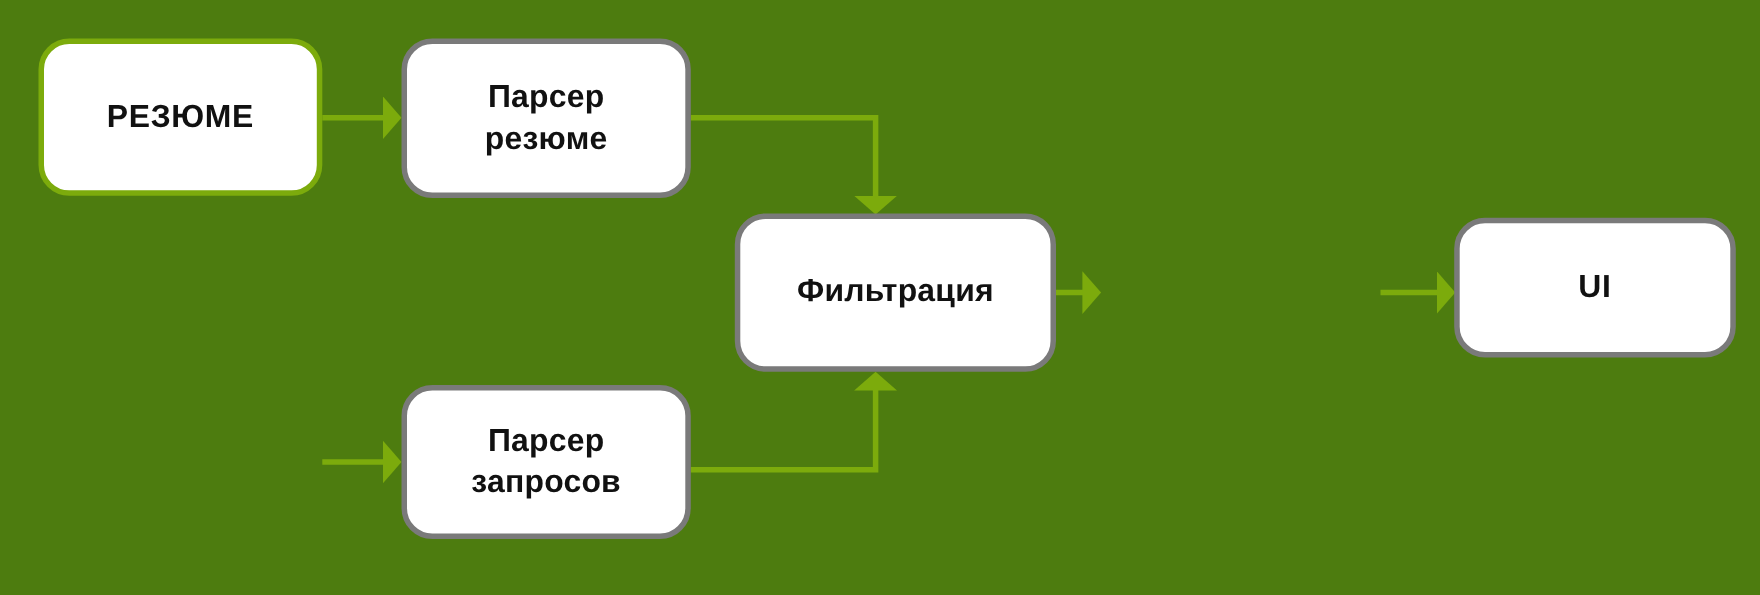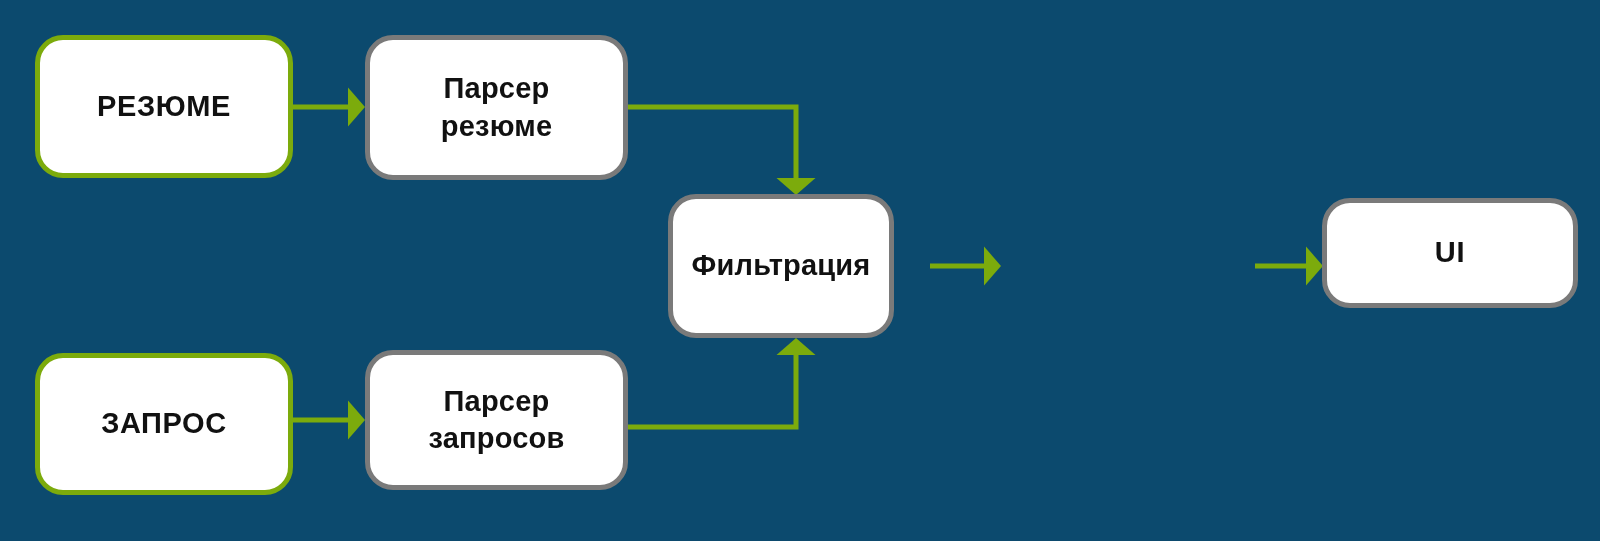--- a/index.html
+++ b/index.html
@@ -7,21 +7,21 @@
     padding: 0;
     background: #ffffff;
   }
   body {
     font-family: "Liberation Sans", sans-serif;
   }
   #canvas {
     position: relative;
     width: 1600px;
     height: 541px;
-    background: #0c4a6e;
+    background: #4d7c0f;
     overflow: hidden;
   }
   #edges {
     position: absolute;
     left: 0;
     top: 0;
     width: 1600px;
     height: 541px;
     pointer-events: none;
   }
@@ -59,23 +59,23 @@
   .label-ui {
     font-size: 29px;
     letter-spacing: 0.8px;
   }
 
   
   #node-resume    { left: 35px;   top: 35px;  width: 258px; height: 143px; }
   #node-parser-resume { left: 365px; top: 35px;  width: 263px; height: 145px; }
   #node-query     { left: 35px;   top: 353px; width: 258px; height: 142px; }
   #node-parser-query  { left: 365px; top: 350px; width: 263px; height: 140px; }
-  #node-filtering { left: 668px;  top: 194px; width: 226px; height: 144px; }
+  #node-filtering { left: 668px;  top: 194px; width: 292px; height: 144px; }
   #node-scoring   { left: 1000px; top: 196px; width: 255px; height: 142px; }
-  #node-ui        { left: 1322px; top: 198px; width: 256px; height: 110px; }
+  #node-ui        { left: 1322px; top: 198px; width: 256px; height: 127px; }
 </style>
 </head>
 <body>
 
 <div id="canvas">
 
   <svg id="edges" viewBox="0 0 1600 541" xmlns="http://www.w3.org/2000/svg">
     <defs>
       <marker id="arrow-r" markerWidth="9" markerHeight="9" refX="1.0" refY="4.5" orient="auto" markerUnits="strokeWidth">
         <path d="M 0 0.6 L 3.4 4.5 L 0 8.4 z" fill="#7CAB0C"></path>
@@ -105,23 +105,20 @@
 
   <div class="node node-green" id="node-resume">
     <span class="node-label label-caps">РЕЗЮМЕ</span>
   </div>
 
   <div class="node node-gray" id="node-parser-resume">
     <span class="node-label label-normal">Парсер
 резюме</span>
   </div>
 
-  <div class="node node-green" id="node-query">
-    <span class="node-label label-caps">ЗАПРОС</span>
-  </div>
 
   <div class="node node-gray" id="node-parser-query">
     <span class="node-label label-normal">Парсер
 запросов</span>
   </div>
 
   <div class="node node-gray" id="node-filtering">
     <span class="node-label label-normal">Фильтрация</span>
   </div>
 

